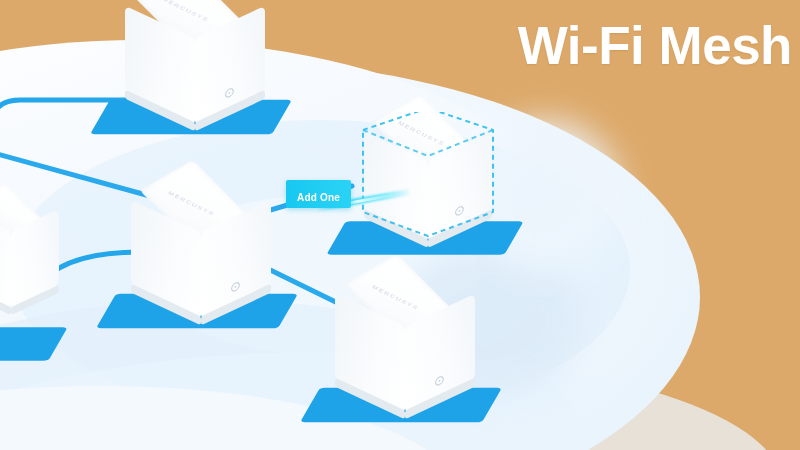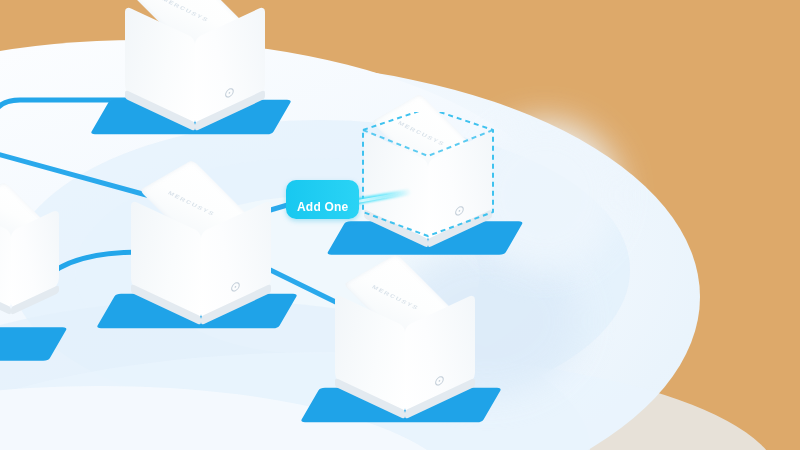--- a/index.html
+++ b/index.html
@@ -168,24 +168,24 @@
   .dash-outline {
     position: absolute;
     pointer-events: none;
   }
 
   
   .badge {
     position: absolute;
     background: linear-gradient(90deg, #18c8f0 0%, #2ad3f5 100%);
     color: #ffffff;
-    font-size: 12px;
+    font-size: 10px;
     font-weight: bold;
-    padding: 20px 11px 5px 11px;
-    border-radius: 10px;
+    padding: 12px 11px 5px 11px;
+    border-radius: 2px;
     white-space: nowrap;
     box-shadow: 0 2px 5px rgba(30,180,225,.35);
     letter-spacing: .2px;
   }
 
   
   .beam {
     position: absolute;
     height: 6px;
     background: linear-gradient(90deg, rgba(0,220,255,0) 0%, #14d8f8 28%, #6fe8fb 72%, rgba(220,250,255,0) 100%);
@@ -301,14 +301,15 @@
       <path d="M 11 18 L 76 -4 L 141 18 L 141 100 L 76 124 L 11 100 Z" fill="none" stroke="#3fc2ef" stroke-width="2" stroke-dasharray="5 4" stroke-linejoin="round"></path>
       <path d="M 11 18 L 76 44 L 141 18" fill="none" stroke="#3fc2ef" stroke-width="2" stroke-dasharray="5 4" opacity="0.85"></path>
     </svg>
   </div>
 
   <div class="beam" style="left:316px; top:197px; width:96px; transform: rotate(-10deg);"></div>
   <div class="beam b2" style="left:322px; top:199px; width:82px; transform: rotate(-10deg);"></div>
 
   <div class="badge" style="left:286px; top:180px;">Add One</div>
 
+  <div class="title">Wi-Fi Mesh</div>
 
 </div>
 
 </body></html>

